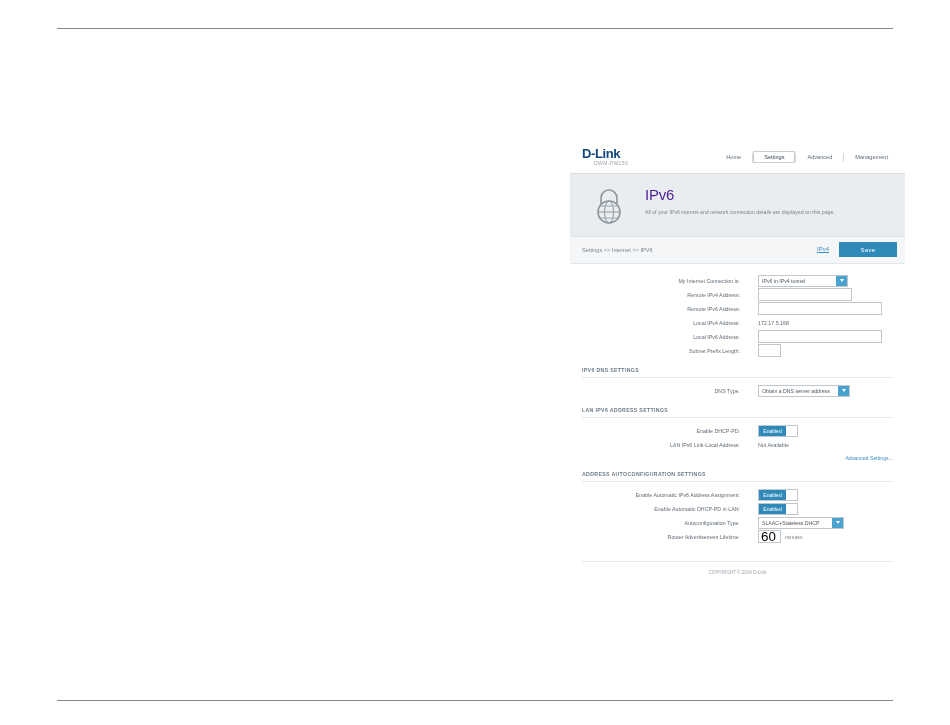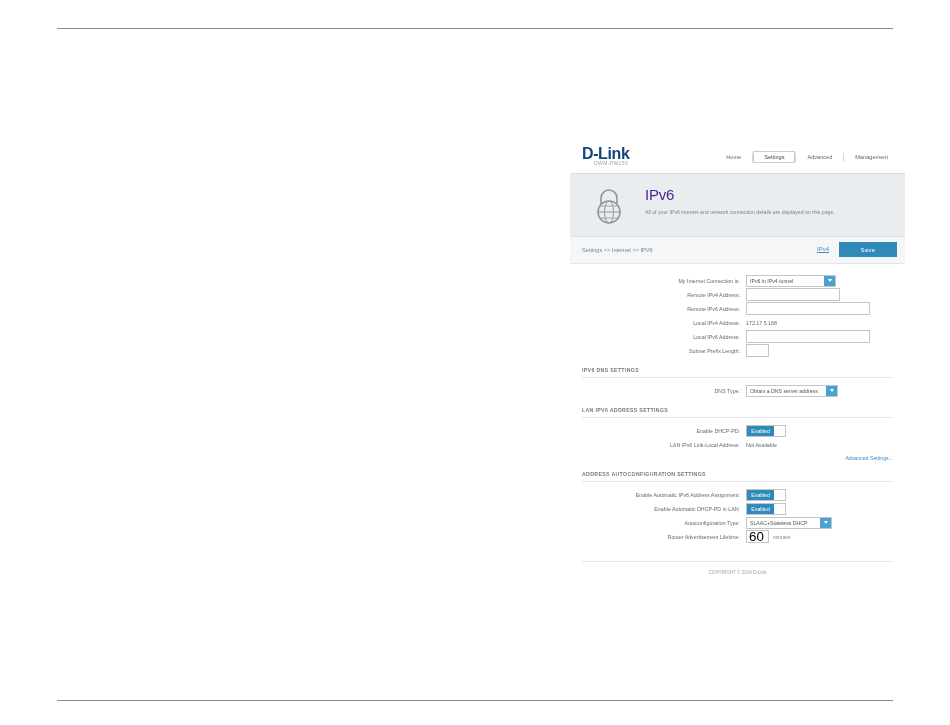--- a/index.html
+++ b/index.html
@@ -40,21 +40,21 @@
     height: 33px;
     background: #ffffff;
     border-bottom: 1px solid #dcdcdc;
   }
   .brand {
     position: absolute;
     left: 12px;
     top: 8px;
   }
   .brand-name {
-    font-size: 16px;
+    font-size: 13px;
     font-weight: bold;
     color: #13477c;
     letter-spacing: -0.4px;
     line-height: 11px;
   }
   .brand-model {
     font-size: 5px;
     color: #9aa3ac;
     letter-spacing: 0.4px;
     margin-top: 1px;
@@ -180,20 +180,21 @@
     width: 158px;
     text-align: right;
     padding-right: 6px;
     font-size: 5.3px;
     color: #5f6b75;
     white-space: nowrap;
   }
   .row-field {
     display: flex;
     align-items: center;
+    margin-left: 12px;
   }
 
   .text-input {
     height: 9px;
     border: 1px solid #bfc6cc;
     background: #ffffff;
   }
   .w-long { width: 118px; }
   .w-med  { width: 88px; }
   .w-tiny { width: 17px; }

